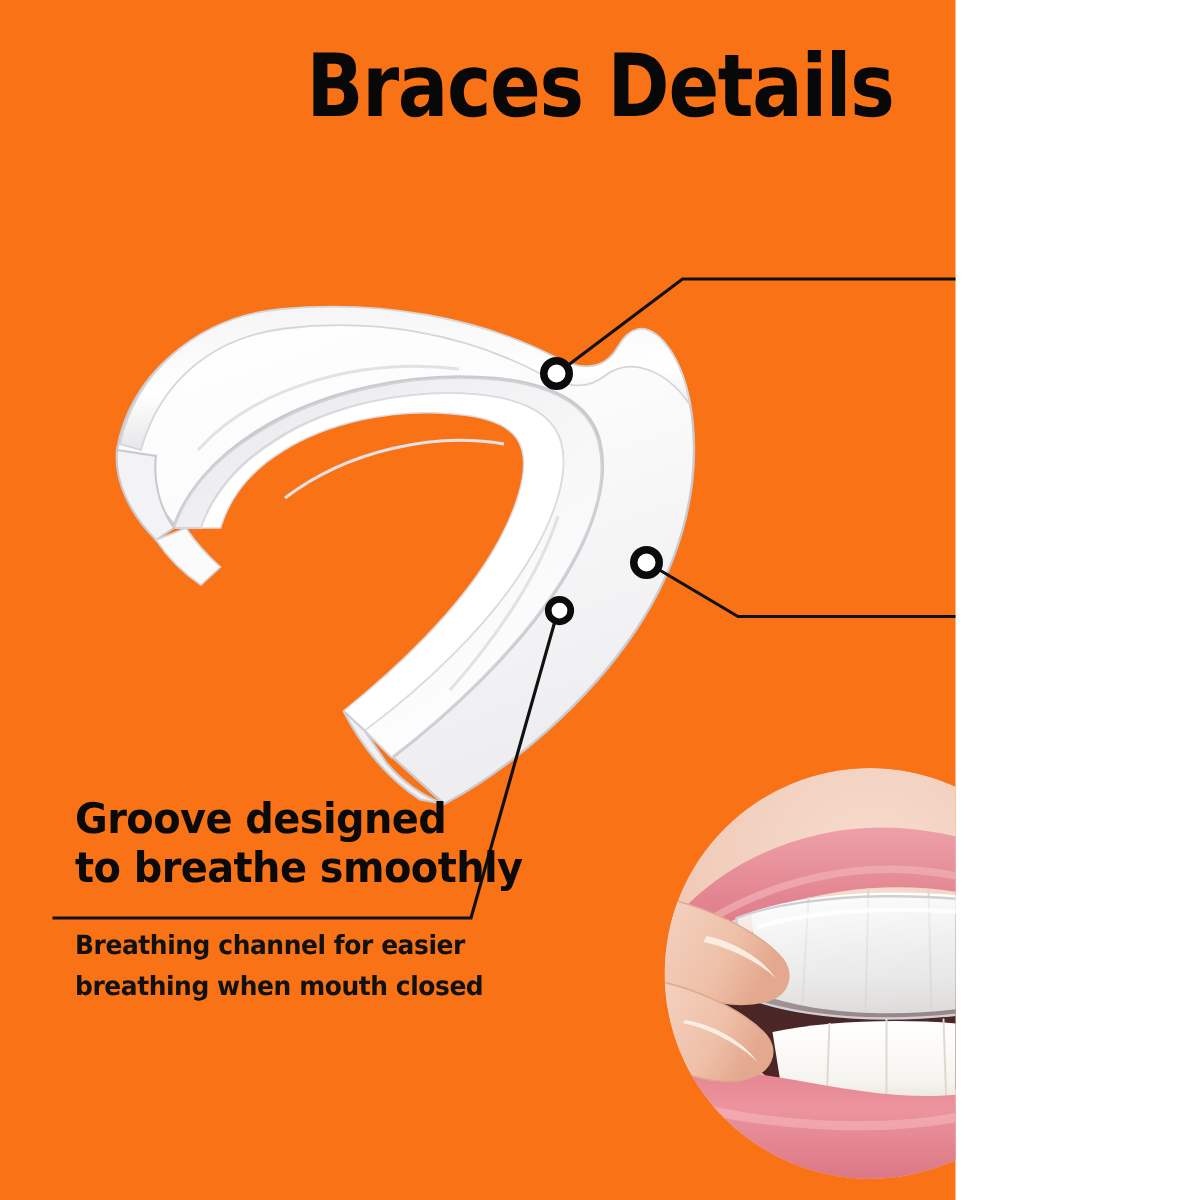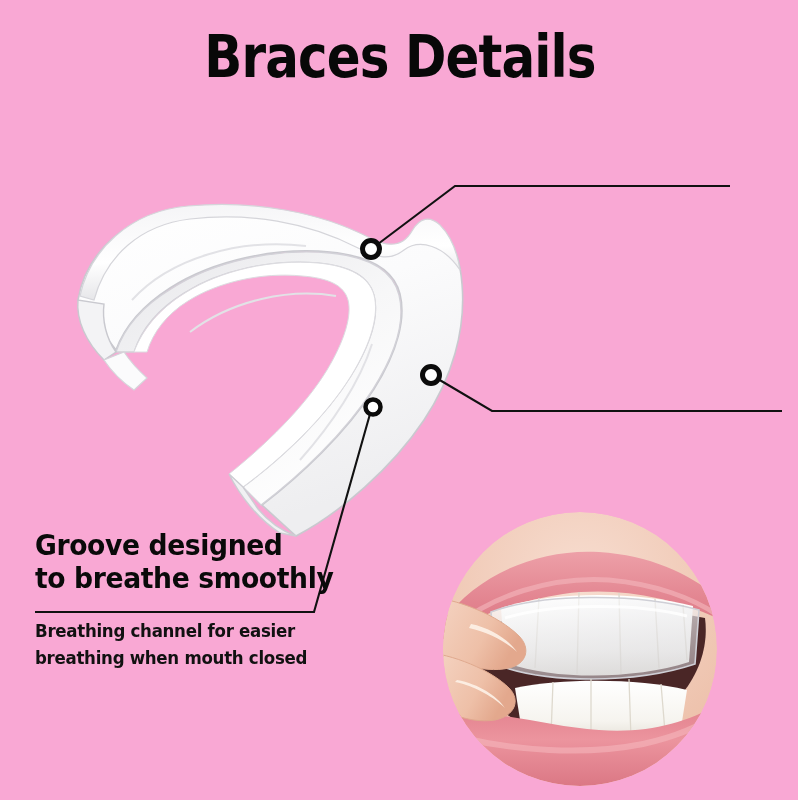--- a/index.html
+++ b/index.html
@@ -2,23 +2,23 @@
 <html><head>
 <meta charset="utf-8">
 <style>
   html, body {
     margin: 0;
     padding: 0;
     background: #ffffff;
   }
   #page {
     position: relative;
-    width: 798px;
+    width: 637px;
     height: 800px;
-    background: #f9a8d4;
+    background: #f97316;
     overflow: hidden;
     font-family: "Liberation Sans", sans-serif;
     -webkit-font-smoothing: antialiased;
   }
 
   
   #page-title {
     position: absolute;
     left: 0;
     top: 26px;
@@ -59,21 +59,21 @@
     transform-origin: 0 50%;
   }
   .callout-body div { white-space: nowrap; }
 
   #callout-soft-eva       { left: 460px; top: 134px; }
   #callout-soft-eva .callout-body { margin-top: 20px; }
 
   #callout-bite-pad       { left: 498px; top: 361px; }
   #callout-bite-pad .callout-body { margin-top: 20px; }
 
-  #callout-groove         { left: 35px;  top: 529px; }
+  #callout-groove         { left: 50px;  top: 529px; }
   #callout-groove .callout-heading { font-size: 28px; line-height: 33px; }
   #callout-groove .callout-body { margin-top: 23px; }
 
   
   #leader-layer, #product-layer {
     position: absolute;
     left: 0; top: 0;
     width: 800px; height: 800px;
   }
   #leader-layer { z-index: 6; }

